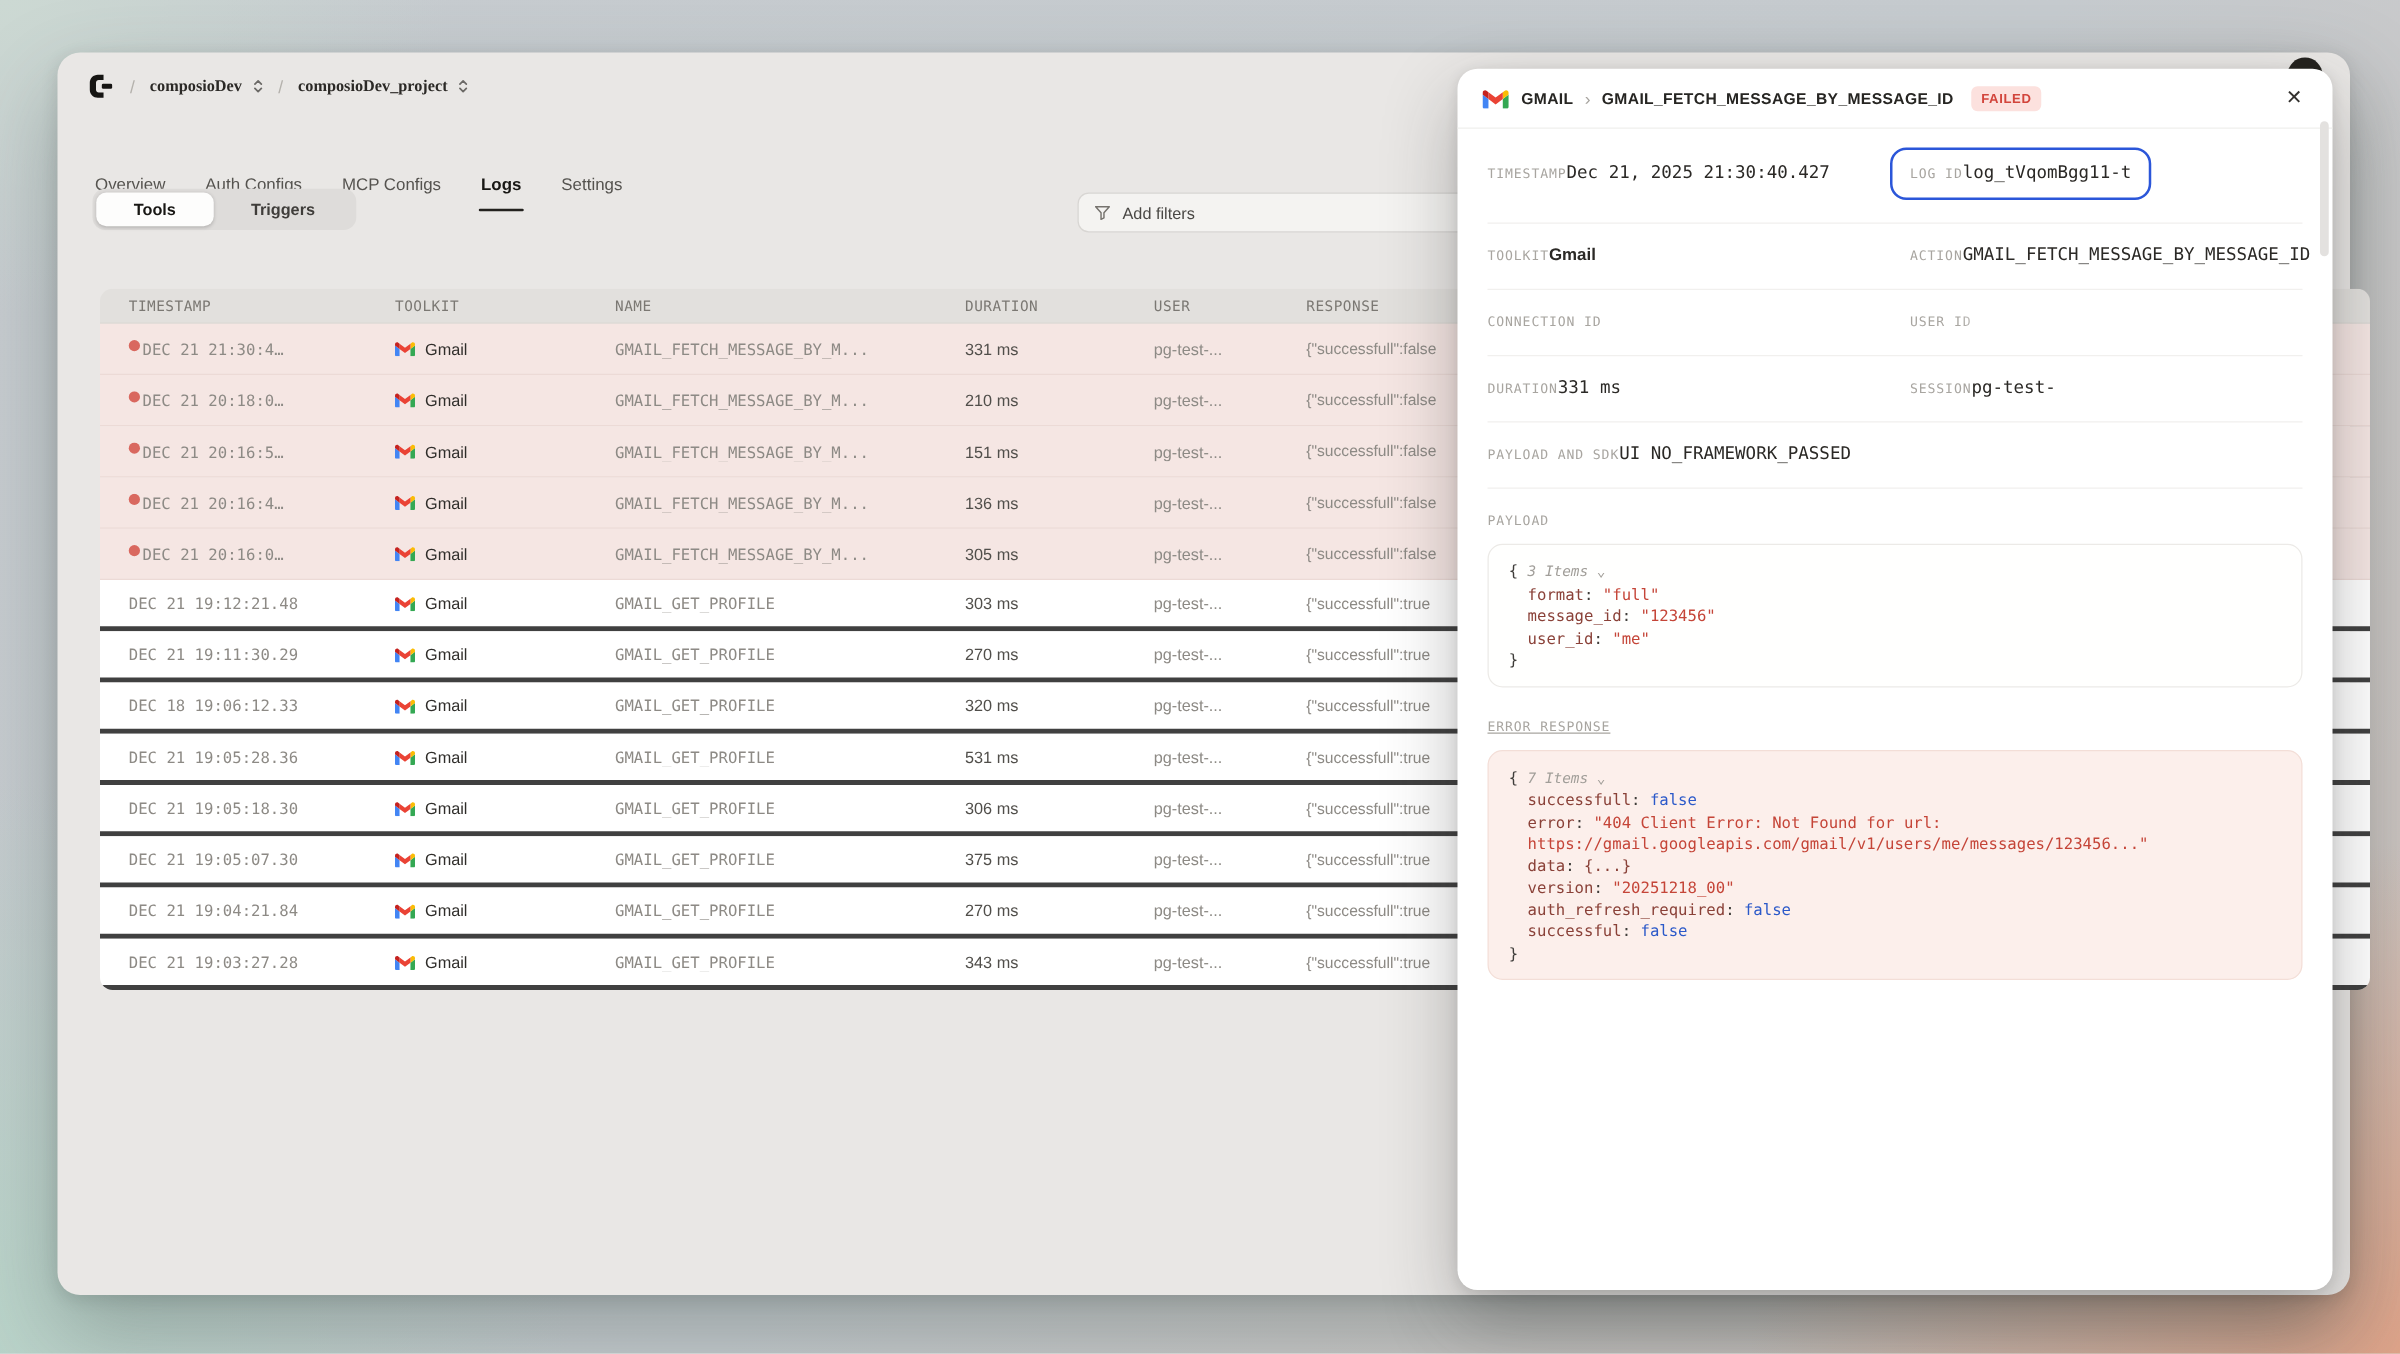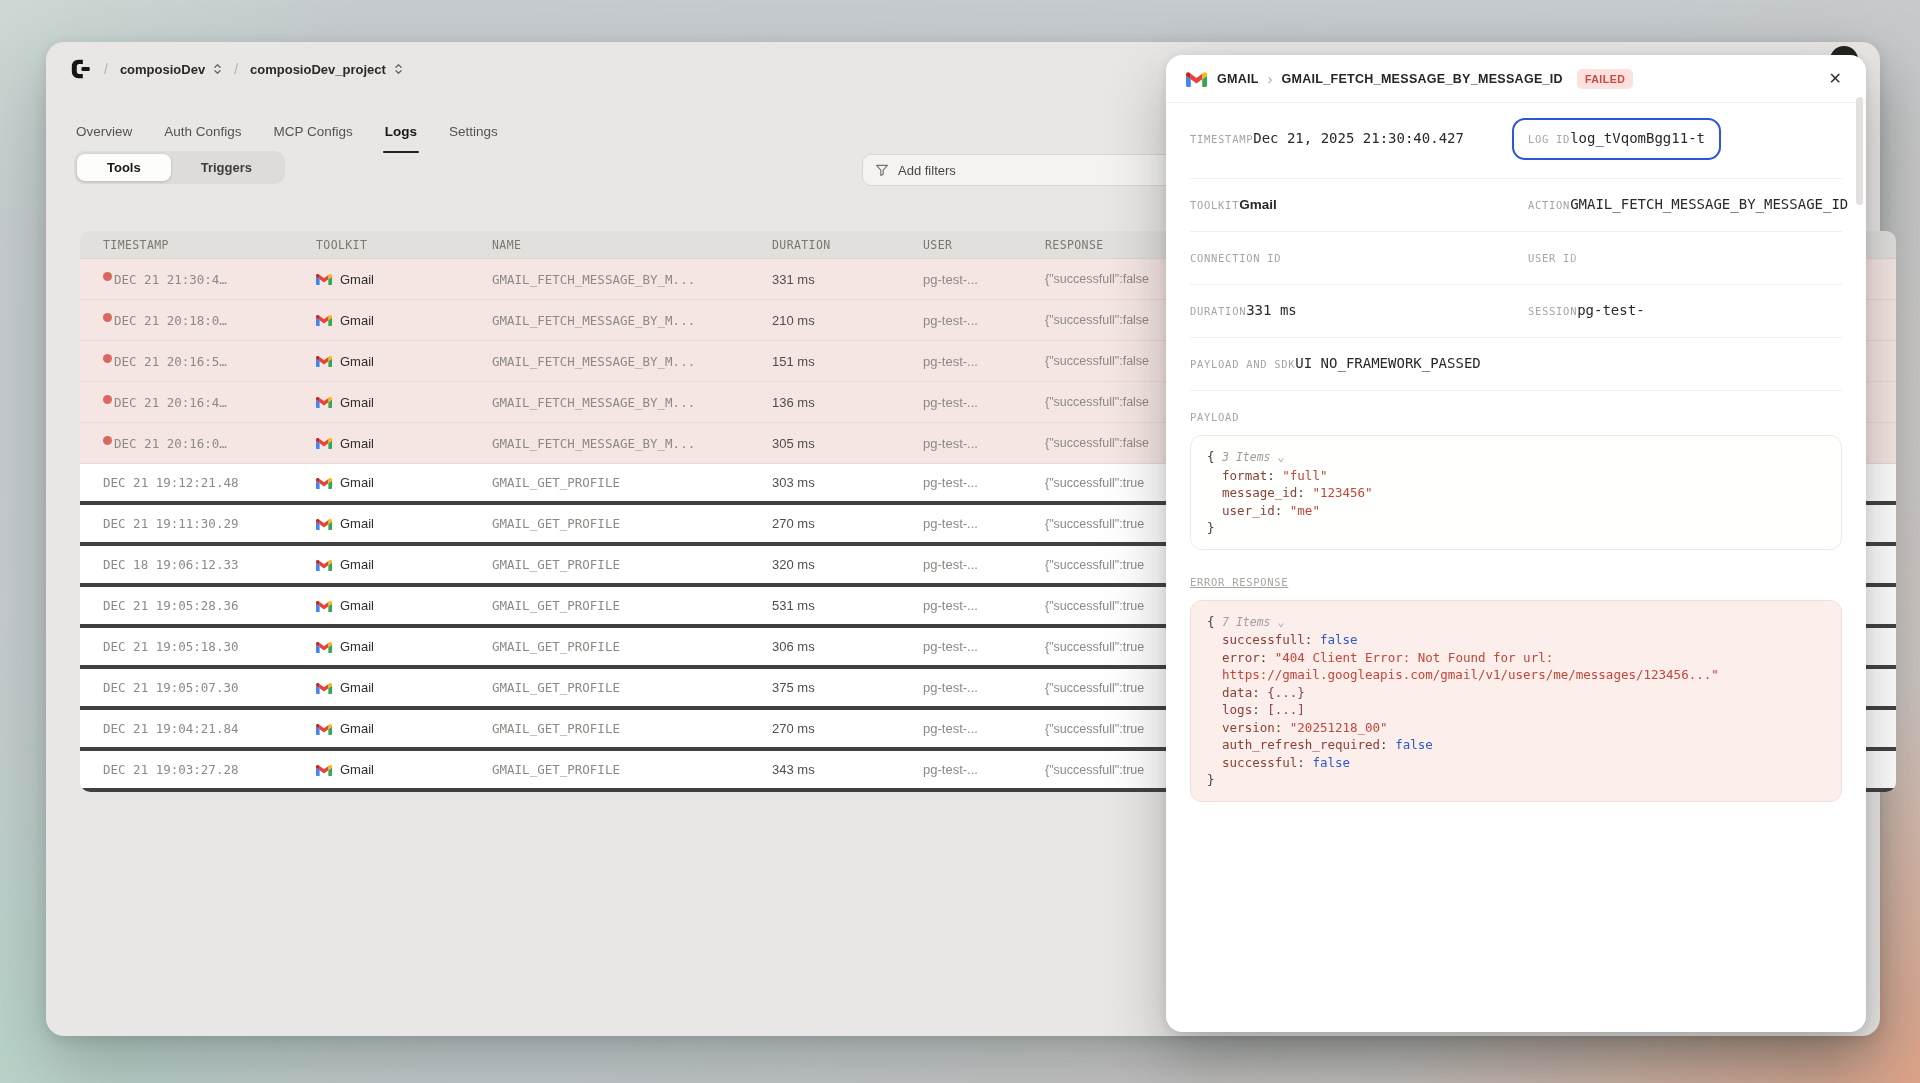--- a/index.html
+++ b/index.html
@@ -20,24 +20,24 @@
   
   .window {
     position:absolute; left:46px; top:42px; width:1834px; height:994px;
     background:#e9e7e5; border-radius:18px;
     box-shadow:0 30px 70px rgba(70,90,85,.38), 0 4px 14px rgba(0,0,0,.12);
   }
   .crumbs { position:absolute; left:22px; top:10px; height:34px; display:flex; align-items:center; gap:10px; }
   .logo { width:26px; height:26px; display:flex; align-items:center; justify-content:center; }
   .slash { color:#b4b1ac; font-size:14px; font-weight:400; }
   .crumb-btn { display:flex; align-items:center; gap:8px; background:none; border:none; cursor:pointer;
-    font-family:Liberation Sans, sans-serif; font-size:13px; font-weight:700; color:#2b2926; padding:4px 2px;text-align:right; }
+    font-family:Liberation Serif, serif; font-size:13px; font-weight:700; color:#2b2926; padding:4px 2px;text-align:right; }
   .updown { display:flex; flex-direction:column; gap:1px; }
 
-  .tabs { position:absolute; left:14px; top:76px; display:flex; gap:0; }
+  .tabs { position:absolute; left:14px; top:92px; display:flex; gap:0; }
   .tab { background:none; border:none; cursor:pointer; position:relative;
     font-family:"Liberation Sans",sans-serif; font-size:13.5px; color:#55534f; padding:6px 16px 14px 16px; }
   .tab.active { color:#181714; font-weight:700; }
   .tab.active::after { content:""; position:absolute; left:14px; right:14px; bottom:0; height:2px; background:#23211e; border-radius:2px; }
 
   .seg { position:absolute; left:28px; top:109px; display:flex; background:#dedcda; border-radius:10px; padding:3px; }
   .seg button { border:none; background:none; cursor:pointer; font-family:"Liberation Sans",sans-serif;
     font-size:13px; font-weight:700; color:#3f3d3a; padding:6px 30px; border-radius:8px; }
   .seg button.active { background:#fdfdfc; color:#181714; box-shadow:0 1px 3px rgba(0,0,0,.18); }
 
@@ -524,21 +524,20 @@
           <div class="jline"><span class="j-brace">}</span></div>
         </div>
 
       <div class="sect-label" style="margin-top:26px;text-decoration:underline;">ERROR RESPONSE</div>
       <div class="json-box errbg">
           <div class="jline"><span class="j-brace">{ </span><span class="j-items">7 Items </span><span class="j-items">⌄</span></div>
           <div class="jline"><span>  </span><span class="j-key">successfull</span><span class="j-colon">: </span><span class="j-bool">false</span></div>
           <div class="jline"><span>  </span><span class="j-key">error</span><span class="j-colon">: </span><span class="j-string">"404 Client Error: Not Found for url:</span></div>
           <div class="jline"><span>  </span><span class="j-string">https://gmail.googleapis.com/gmail/v1/users/me/messages/123456..."</span></div>
           <div class="jline"><span>  </span><span class="j-key">data</span><span class="j-colon">: </span><span class="j-plain">{...}</span></div>
-          <div class="jline"><span>  </span><span class="j-key">logs</span><span class="j-colon">: </span><span class="j-plain">[...]</span></div>
           <div class="jline"><span>  </span><span class="j-key">version</span><span class="j-colon">: </span><span class="j-string">"20251218_00"</span></div>
           <div class="jline"><span>  </span><span class="j-key">auth_refresh_required</span><span class="j-colon">: </span><span class="j-bool">false</span></div>
           <div class="jline"><span>  </span><span class="j-key">successful</span><span class="j-colon">: </span><span class="j-bool">false</span></div>
           <div class="jline"><span class="j-brace">}</span></div>
         </div>
     </div>
 
     <div class="pscroll"></div>
   </aside>
 </div>

